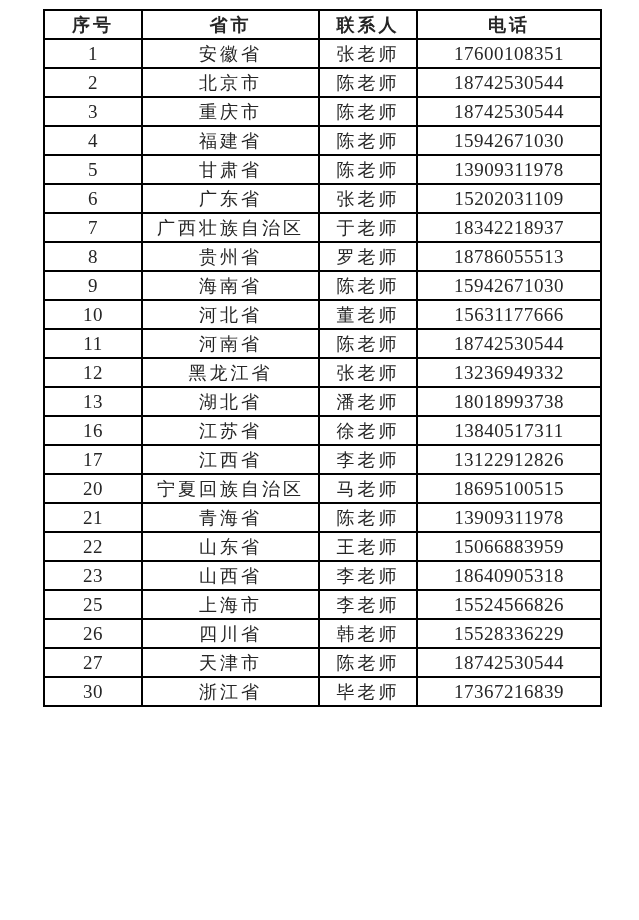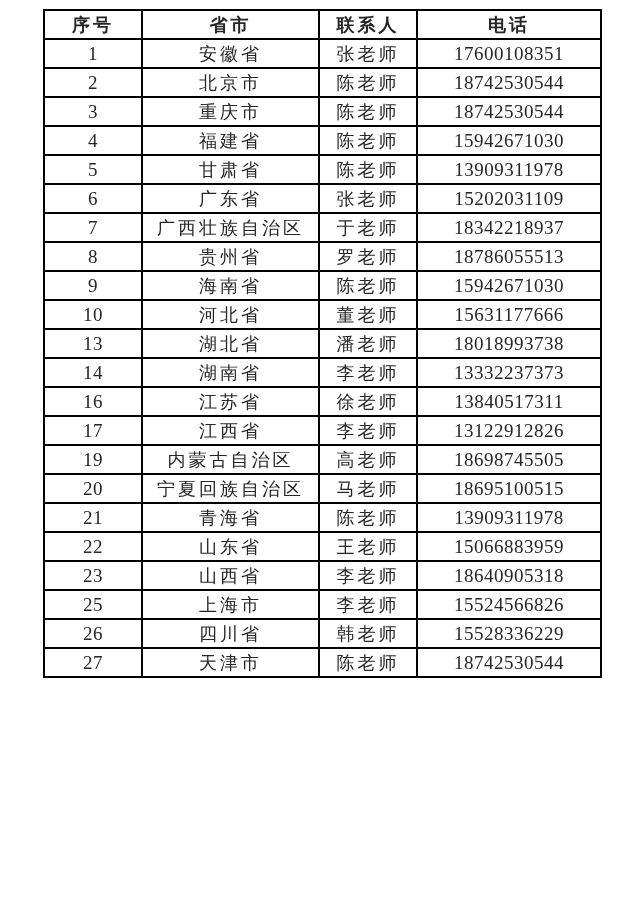--- a/index.html
+++ b/index.html
@@ -122,50 +122,50 @@
           <td class="cjk">陈老师</td>
           <td class="num">15942671030</td>
         </tr>
         <tr>
           <td class="num">10</td>
           <td class="cjk">河北省</td>
           <td class="cjk">董老师</td>
           <td class="num">15631177666</td>
         </tr>
         <tr>
+          <td class="num">11</td>
+          <td class="cjk">河南省</td>
+          <td class="cjk">陈老师</td>
+          <td class="num">18742530544</td>
+        </tr>
+        <tr>
+          <td class="num">12</td>
+          <td class="cjk">黑龙江省</td>
+          <td class="cjk">张老师</td>
+          <td class="num">13236949332</td>
+        </tr>
+        <tr>
           <td class="num">13</td>
           <td class="cjk">湖北省</td>
           <td class="cjk">潘老师</td>
           <td class="num">18018993738</td>
         </tr>
         <tr>
-          <td class="num">14</td>
-          <td class="cjk">湖南省</td>
-          <td class="cjk">李老师</td>
-          <td class="num">13332237373</td>
-        </tr>
-        <tr>
           <td class="num">16</td>
           <td class="cjk">江苏省</td>
           <td class="cjk">徐老师</td>
           <td class="num">13840517311</td>
         </tr>
         <tr>
           <td class="num">17</td>
           <td class="cjk">江西省</td>
           <td class="cjk">李老师</td>
           <td class="num">13122912826</td>
         </tr>
         <tr>
-          <td class="num">19</td>
-          <td class="cjk">内蒙古自治区</td>
-          <td class="cjk">高老师</td>
-          <td class="num">18698745505</td>
-        </tr>
-        <tr>
           <td class="num">20</td>
           <td class="cjk">宁夏回族自治区</td>
           <td class="cjk">马老师</td>
           <td class="num">18695100515</td>
         </tr>
         <tr>
           <td class="num">21</td>
           <td class="cjk">青海省</td>
           <td class="cjk">陈老师</td>
           <td class="num">13909311978</td>
@@ -192,16 +192,22 @@
           <td class="num">26</td>
           <td class="cjk">四川省</td>
           <td class="cjk">韩老师</td>
           <td class="num">15528336229</td>
         </tr>
         <tr>
           <td class="num">27</td>
           <td class="cjk">天津市</td>
           <td class="cjk">陈老师</td>
           <td class="num">18742530544</td>
+        </tr>
+        <tr>
+          <td class="num">30</td>
+          <td class="cjk">浙江省</td>
+          <td class="cjk">毕老师</td>
+          <td class="num">17367216839</td>
         </tr>
       </tbody>
   </table>
 </div>
 
 </body></html>

